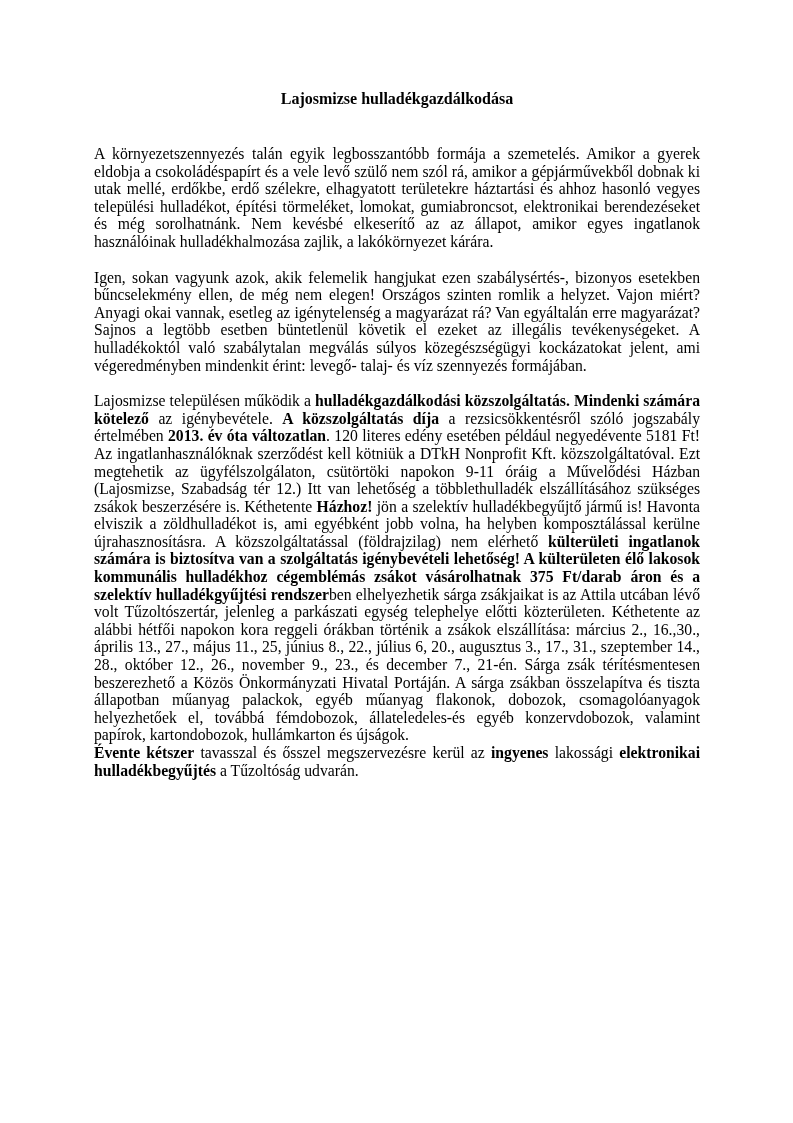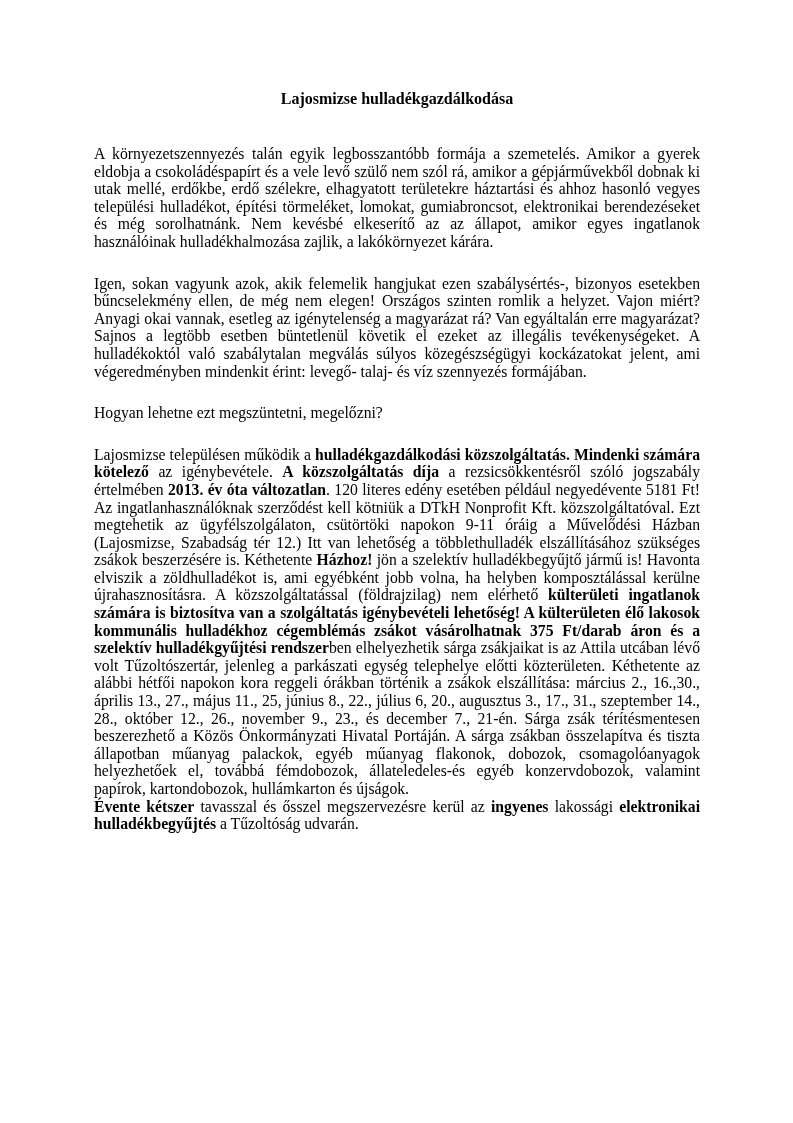--- a/index.html
+++ b/index.html
@@ -28,35 +28,34 @@
     margin: 0 0 37px 0;
     line-height: 18px;
   }
   .para {
     font-size: 15.7px;
     line-height: 17.6px;
     text-align: justify;
     margin: 0;
   }
   .para.gap {
-    margin-top: 24px;
+    margin-top: 18px;
   }
   .b {
     font-weight: bold;
   }
   sup {
     font-size: 10px;
     line-height: 0;
   }
 </style>
 </head>
 <body>
 
 <div class="page">
   <h1 class="title">Lajosmizse hulladékgazdálkodása</h1>
   <div>
       <p class="para gap"><span>A környezetszennyezés talán egyik legbosszantóbb formája a szemetelés. Amikor a gyerek eldobja a csokoládéspapírt és a vele levő szülő nem szól rá, amikor a gépjárművekből dobnak ki utak mellé, erdőkbe, erdő szélekre, elhagyatott területekre háztartási és ahhoz hasonló vegyes települési hulladékot, építési törmeléket, lomokat, gumiabroncsot, elektronikai berendezéseket és még sorolhatnánk. Nem kevésbé elkeserítő az az állapot, amikor egyes ingatlanok használóinak hulladékhalmozása zajlik, a lakókörnyezet kárára.</span></p>
       <p class="para gap"><span>Igen, sokan vagyunk azok, akik felemelik hangjukat ezen szabálysértés-, bizonyos esetekben bűncselekmény ellen, de még nem elegen! Országos szinten romlik a helyzet. Vajon miért? Anyagi okai vannak, esetleg az igénytelenség a magyarázat rá? Van egyáltalán erre magyarázat? Sajnos a legtöbb esetben büntetlenül követik el ezeket az illegális tevékenységeket. A hulladékoktól való szabálytalan megválás súlyos közegészségügyi kockázatokat jelent, ami végeredményben mindenkit érint: levegő- talaj- és víz szennyezés formájában.</span></p>
-      <p class="para gap"><span>Hogyan lehetne ezt megszüntetni, megelőzni?</span></p>
       <p class="para gap"><span>Lajosmizse településen működik a </span><span class="b">hulladékgazdálkodási közszolgáltatás. Mindenki számára kötelező</span><span> az igénybevétele. </span><span class="b">A közszolgáltatás díja</span><span> a rezsicsökkentésről szóló jogszabály értelmében </span><span class="b">2013. év óta változatlan</span><span>. 120 literes edény esetében például negyedévente 5181 Ft! Az ingatlanhasználóknak szerződést kell kötniük a DTkH Nonprofit Kft. közszolgáltatóval. Ezt megtehetik az ügyfélszolgálaton, csütörtöki napokon 9-11 óráig a Művelődési Házban (Lajosmizse, Szabadság tér 12.) Itt van lehetőség a többlethulladék elszállításához szükséges zsákok beszerzésére is. Kéthetente </span><span class="b">Házhoz!</span><span> jön a szelektív hulladékbegyűjtő jármű is! Havonta elviszik a zöldhulladékot is, ami egyébként jobb volna, ha helyben komposztálással kerülne újrahasznosításra. A közszolgáltatással (földrajzilag) nem elérhető </span><span class="b">külterületi ingatlanok számára is biztosítva van a szolgáltatás igénybevételi lehetőség! A külterületen élő lakosok kommunális hulladékhoz cégemblémás zsákot vásárolhatnak 375 Ft/darab áron és a szelektív hulladékgyűjtési rendszer</span><span>ben elhelyezhetik sárga zsákjaikat is az Attila utcában lévő volt Tűzoltószertár, jelenleg a parkászati egység telephelye előtti közterületen. Kéthetente az alábbi hétfői napokon kora reggeli órákban történik a zsákok elszállítása: március 2., 16.,30., április 13., 27., május 11., 25, június 8., 22., július 6, 20., augusztus 3., 17., 31., szeptember 14., 28., október 12., 26., november 9., 23., és december 7., 21-én. Sárga zsák térítésmentesen beszerezhető a Közös Önkormányzati Hivatal Portáján. A sárga zsákban összelapítva és tiszta állapotban műanyag palackok, egyéb műanyag flakonok, dobozok, csomagolóanyagok helyezhetőek el, továbbá fémdobozok, állateledeles-és egyéb konzervdobozok, valamint papírok, kartondobozok, hullámkarton és újságok.</span></p>
       <p class="para"><span class="b">Évente kétszer</span><span> tavasszal és ősszel megszervezésre kerül az </span><span class="b">ingyenes</span><span> lakossági </span><span class="b">elektronikai hulladékbegyűjtés</span><span> a Tűzoltóság udvarán.</span></p>
     </div>
 </div>
 
 </body></html>

